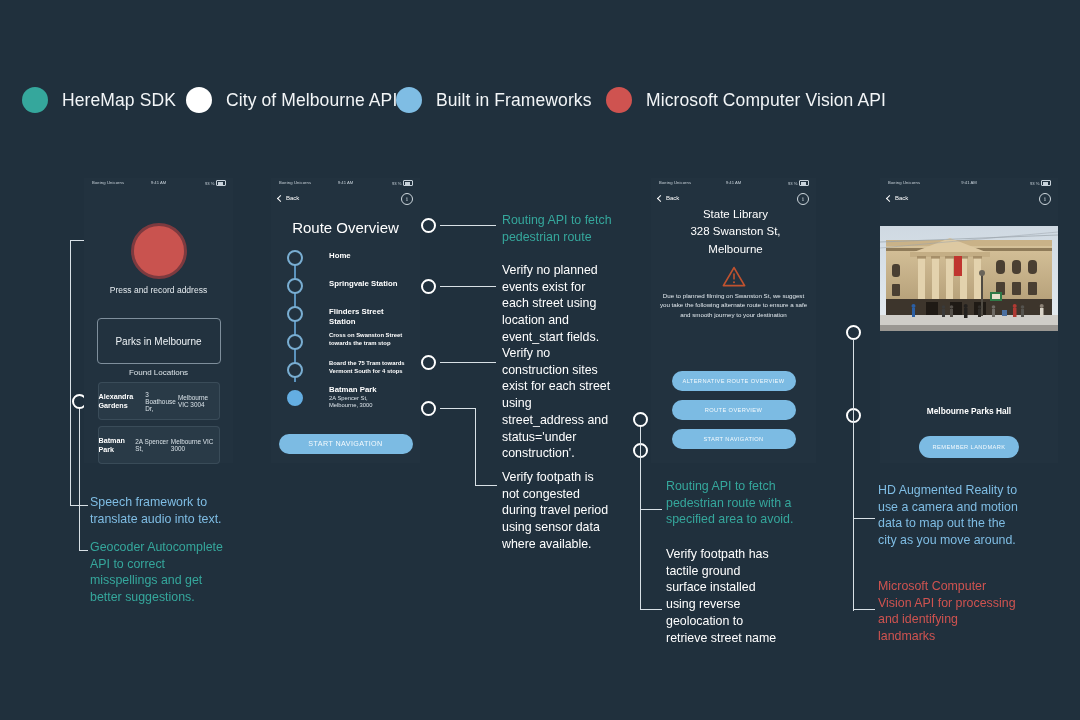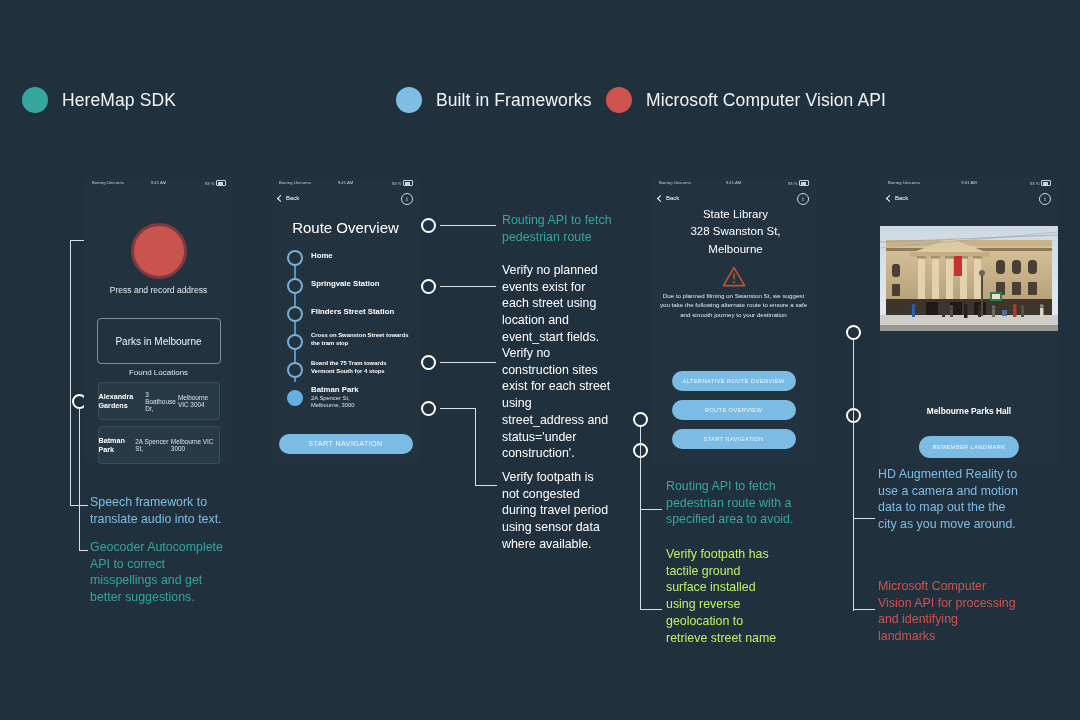--- a/index.html
+++ b/index.html
@@ -40,21 +40,21 @@
   .loccard{position:absolute;left:50%;transform:translateX(-50%);width:122px;height:38px;background:#35475466;border:1px solid #46596699;border-radius:4px;box-sizing:border-box;display:flex;align-items:center;justify-content:center;gap:1px;}
   .loccard .t{font-size:7.2px;font-weight:bold;color:#ffffff;}
   .loccard .s{font-size:6.4px;color:#d8e1e7;}
 
   
   .scr-title{position:absolute;left:0;width:100%;text-align:center;font-size:15px;color:#ffffff;}
   .steps{position:absolute;}
   .steps .rail{position:absolute;left:9px;top:8px;width:2px;background:#5b93bd;}
   .node{position:absolute;left:2px;width:16px;height:16px;border-radius:50%;border:2.2px solid #79aed2;box-sizing:border-box;background:#22323f;}
   .node.filled{background:#64aee2;border-color:#64aee2;}
-  .steptxt{position:absolute;left:26px;}
+  .steptxt{position:absolute;left:44px;}
   .steptxt .b{font-size:7.8px;font-weight:bold;color:#ffffff;line-height:1.25;}
   .steptxt .m{font-size:5.9px;font-weight:bold;color:#ffffff;line-height:1.35;}
   .steptxt .s{font-size:5.8px;color:#dbe3e9;line-height:1.3;}
   .pillbtn{position:absolute;left:50%;transform:translateX(-50%);background:#7cbbe3;border-radius:999px;display:flex;align-items:center;justify-content:center;text-align:left;color:#f4fafd;font-weight:normal;letter-spacing:.4px;line-height:1.2;}
 
   
   .dest{position:absolute;left:2px;width:100%;text-align:center;font-size:11.5px;line-height:1.5;color:#ffffff;}
   .warn{position:absolute;left:50%;transform:translateX(-50%);width:24px;height:21px;}
   .warnmsg{position:absolute;left:8px;right:8px;text-align:center;font-size:6.2px;line-height:1.5;color:#e3eaef;}
 
@@ -71,20 +71,24 @@
 </style>
 </head>
 <body>
 
 <div class="stage">
 
   <div class="legend">
     <div class="legend-item" style="left:22px">
       <span class="legend-dot" style="background:#35a79c"></span>
       <span class="legend-label">HereMap SDK</span>
+    </div>
+    <div class="legend-item" style="left:186px">
+      <span class="legend-dot" style="background:#ffffff"></span>
+      <span class="legend-label">City of Melbourne API</span>
     </div>
     <div class="legend-item" style="left:396px">
       <span class="legend-dot" style="background:#7fbde4"></span>
       <span class="legend-label">Built in Frameworks</span>
     </div>
     <div class="legend-item" style="left:606px">
       <span class="legend-dot" style="background:#cf5350"></span>
       <span class="legend-label">Microsoft Computer Vision API</span>
     </div>
   </div>
@@ -384,28 +388,28 @@
 construction'.</div>
   <div class="note" style="left:502px;top:469px;width:126px;color:#ffffff;">Verify footpath is
 not congested
 during travel period
 using sensor data
 where available.</div>
 
   <div class="note" style="left:666px;top:478px;width:152px;color:#35a79c;">Routing API to fetch
 pedestrian route with a
 specified area to avoid.</div>
-  <div class="note" style="left:666px;top:546px;width:152px;color:#bef264;">Verify footpath has
+  <div class="note" style="left:666px;top:546px;width:152px;color:#ffffff;">Verify footpath has
 tactile ground
 surface installed
 using reverse
 geolocation to
 retrieve street name</div>
 
-  <div class="note" style="left:878px;top:466px;width:162px;color:#7fbde4;">HD Augmented Reality to
+  <div class="note" style="left:878px;top:482px;width:162px;color:#7fbde4;">HD Augmented Reality to
 use a camera and motion
 data to map out the the
 city as you move around.</div>
   <div class="note" style="left:878px;top:578px;width:162px;color:#cf5350;">Microsoft Computer
 Vision API for processing
 and identifying
 landmarks</div>
 
 </div>
 

